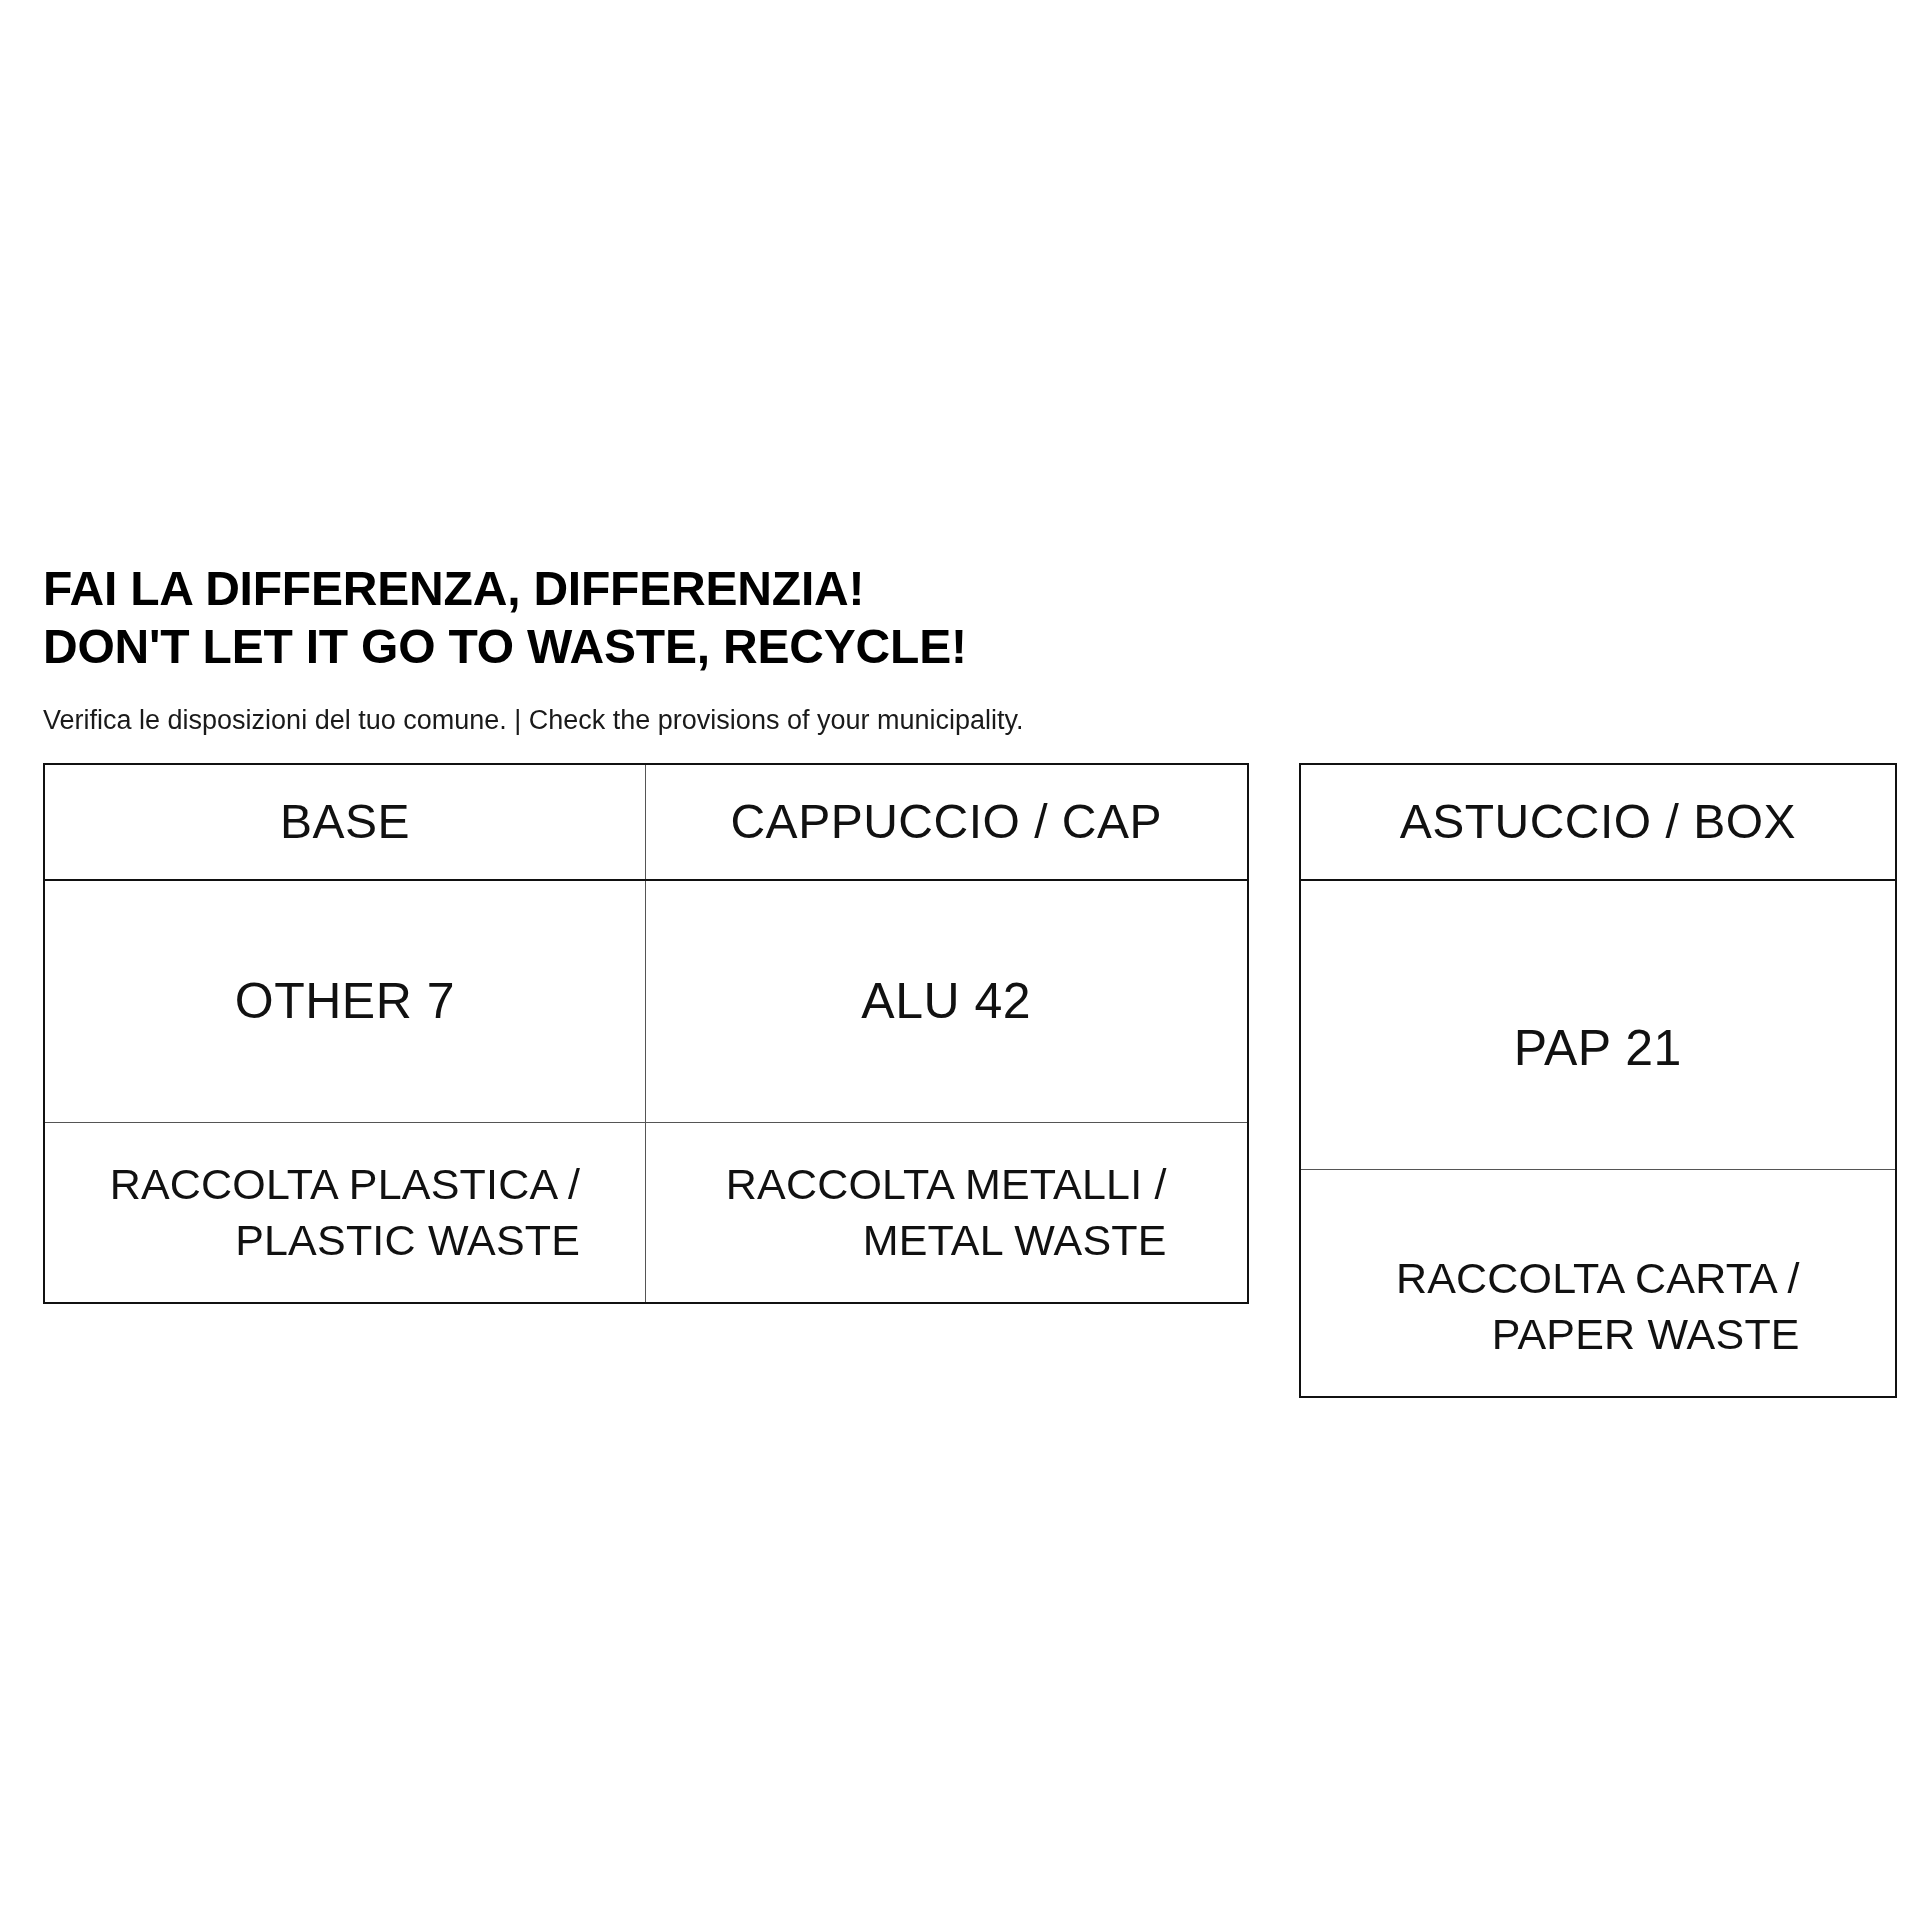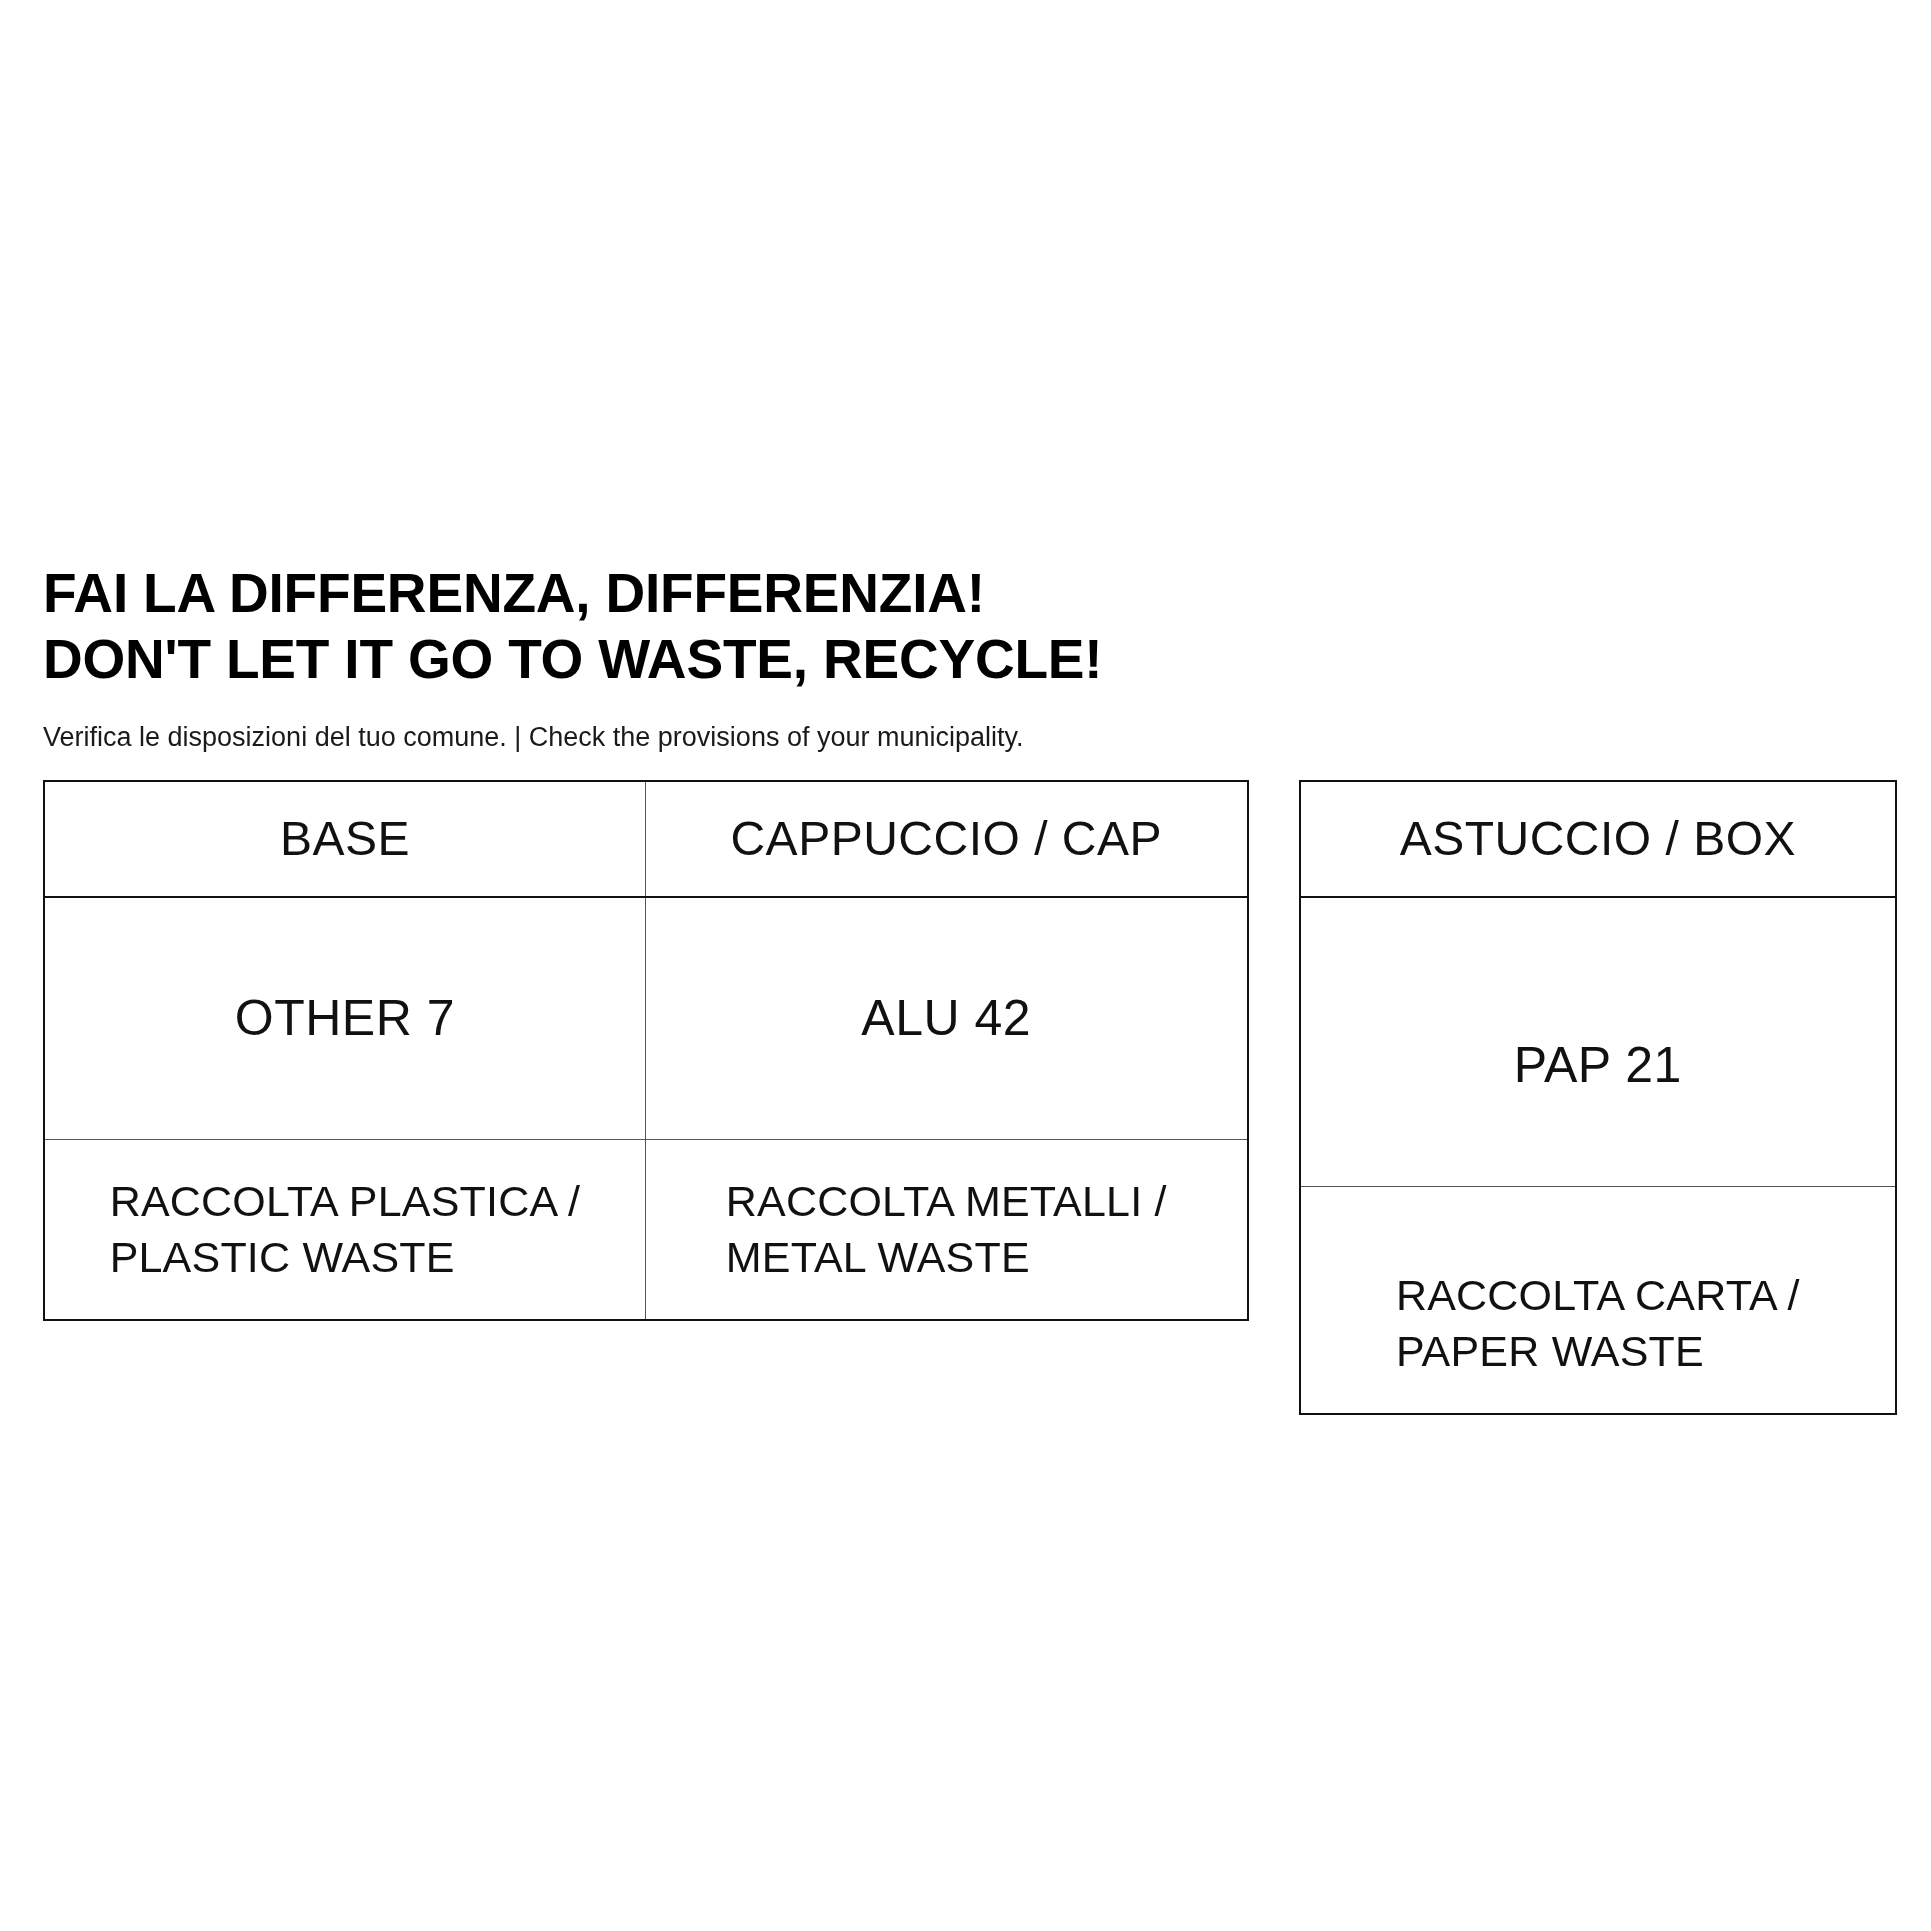--- a/index.html
+++ b/index.html
@@ -24,21 +24,21 @@
 
   .content {
     position: absolute;
     left: 43px;
     top: 560px;
     width: 1854px;
   }
 
   .headline {
     font-weight: bold;
-    font-size: 55px;
+    font-size: 48px;
     line-height: 1.20;
     letter-spacing: -0.2px;
     color: #000000;
     margin: 0 0 0 0;
     white-space: nowrap;
   }
   .headline-line {
     display: block;
   }
 
@@ -82,21 +82,21 @@
   }
   .row.mid {
     border-bottom: 1.9px solid #555555;
   }
 
   .cell {
     box-sizing: border-box;
     display: flex;
     align-items: center;
     justify-content: center;
-    text-align: left;
+    text-align: right;
     padding: 0 9.7px;
   }
 
   .table-a .cell {
     width: 50%;
   }
   .table-a .cell.first {
     border-right: 1.9px solid #555555;
   }
   .table-b .cell {

